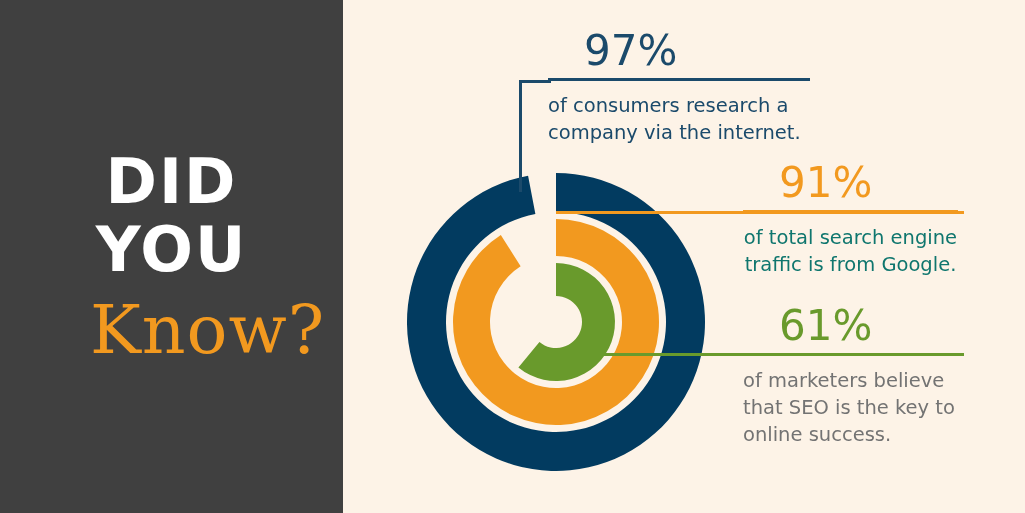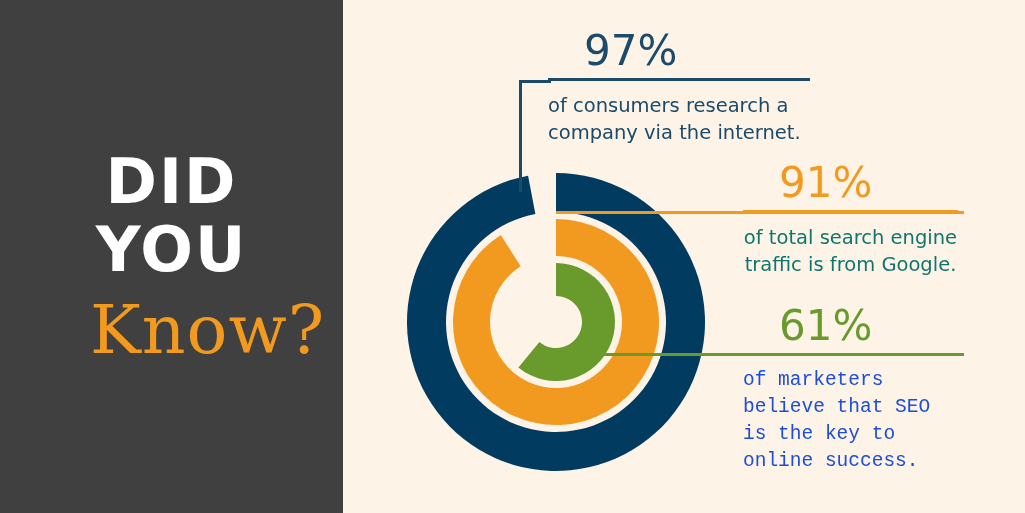--- a/index.html
+++ b/index.html
@@ -142,21 +142,21 @@
   }
 
   
   .stat-3 {
     left: 743px;
     top: 303px;
     width: 215px;
   }
   .stat-3 .stat-value { color: #699A2C; }
   .stat-3 .stat-rule  { background: #699A2C; }
-  .stat-3 .stat-desc  { color: #1d4ed8; font-family: Liberation Mono, monospace; }
+  .stat-3 .stat-desc  { color: #737373; }
   .line-green {
     position: absolute;
     left: 596px;
     top: 353px;
     width: 368px;
     height: 3px;
     background: #699A2C;
   }
 </style>
 </head>

